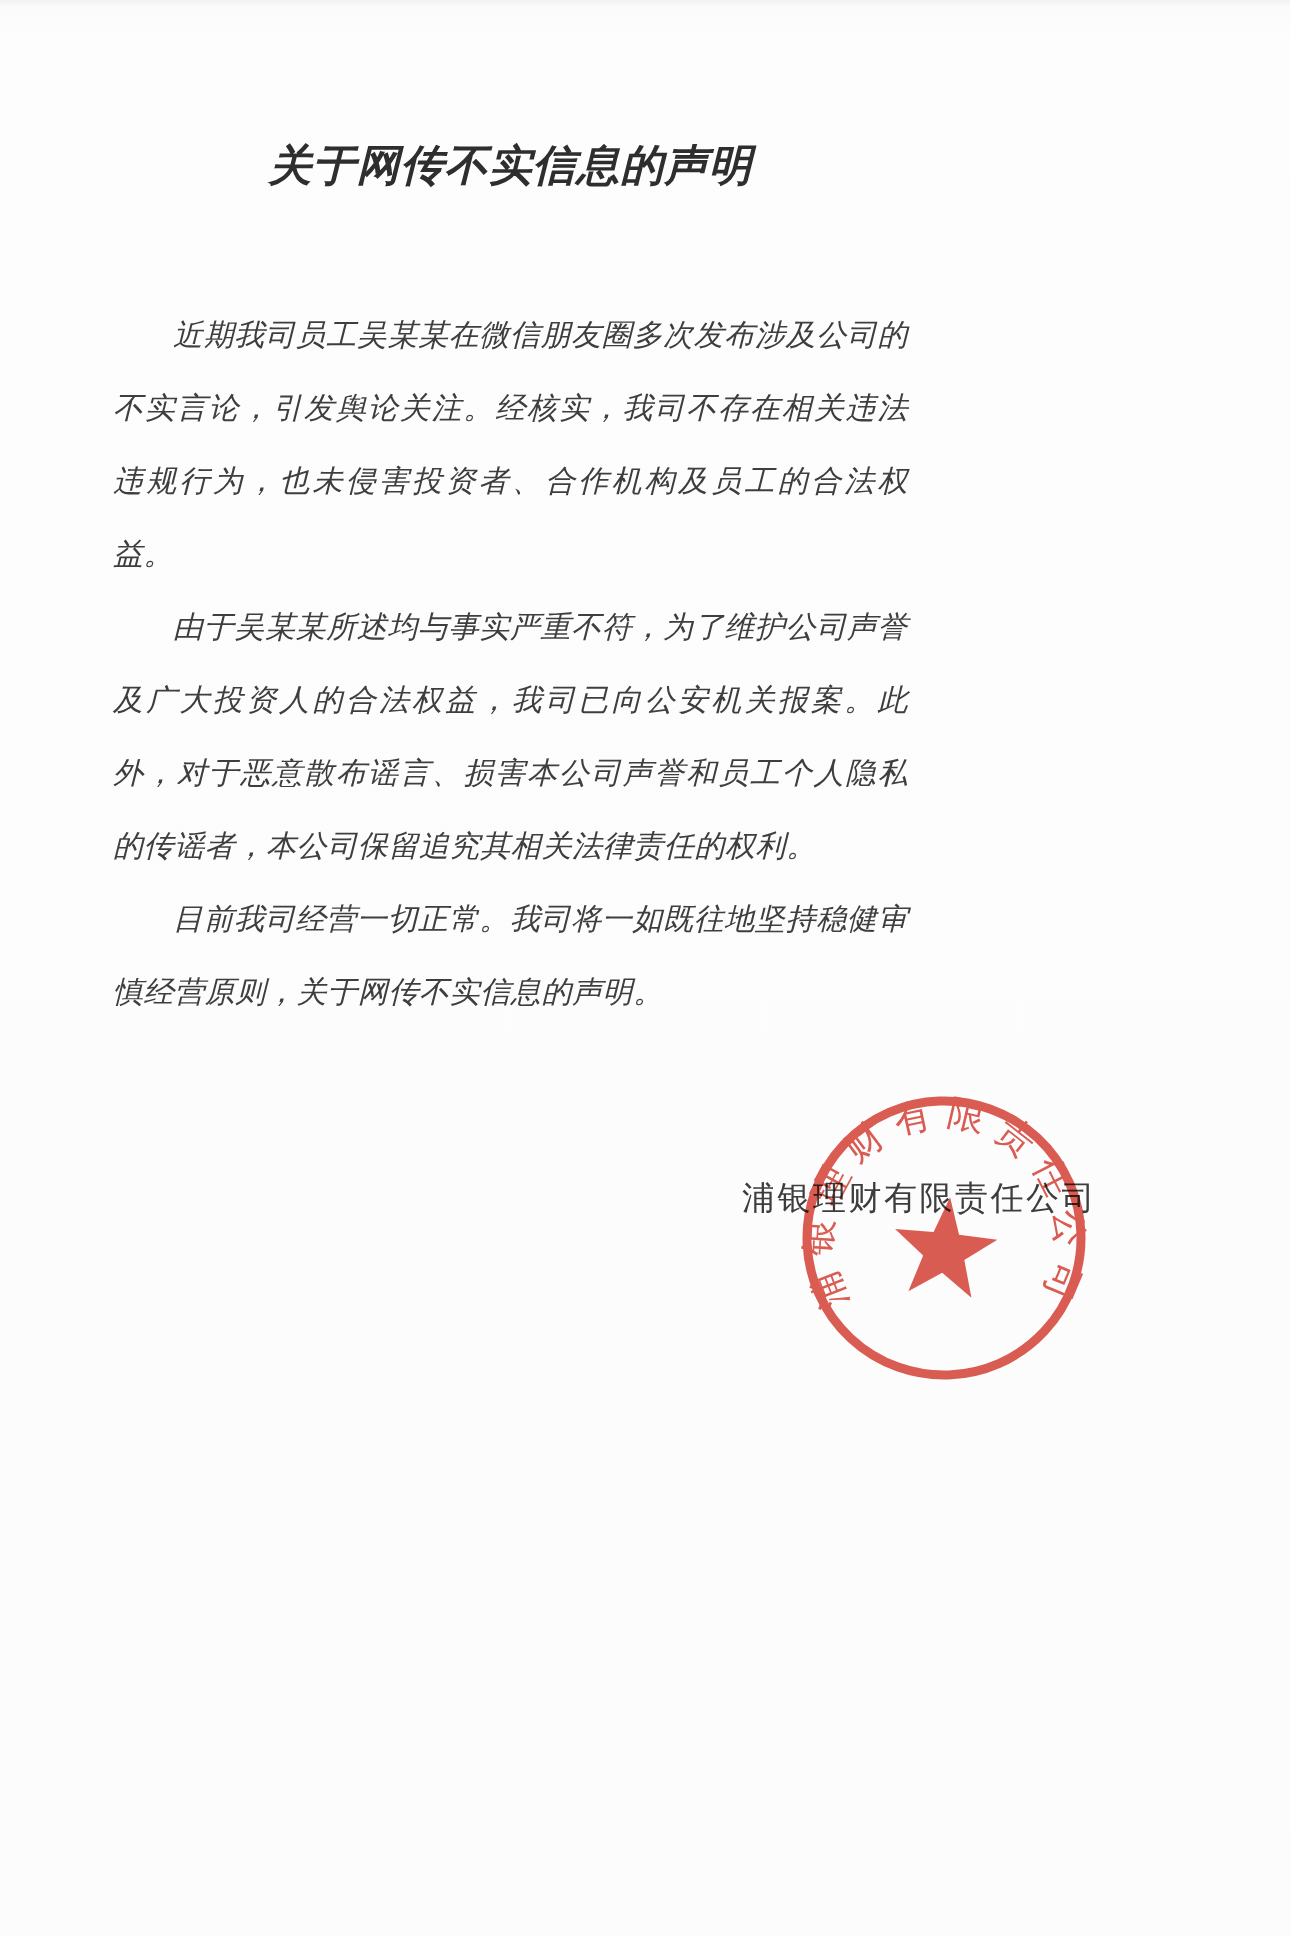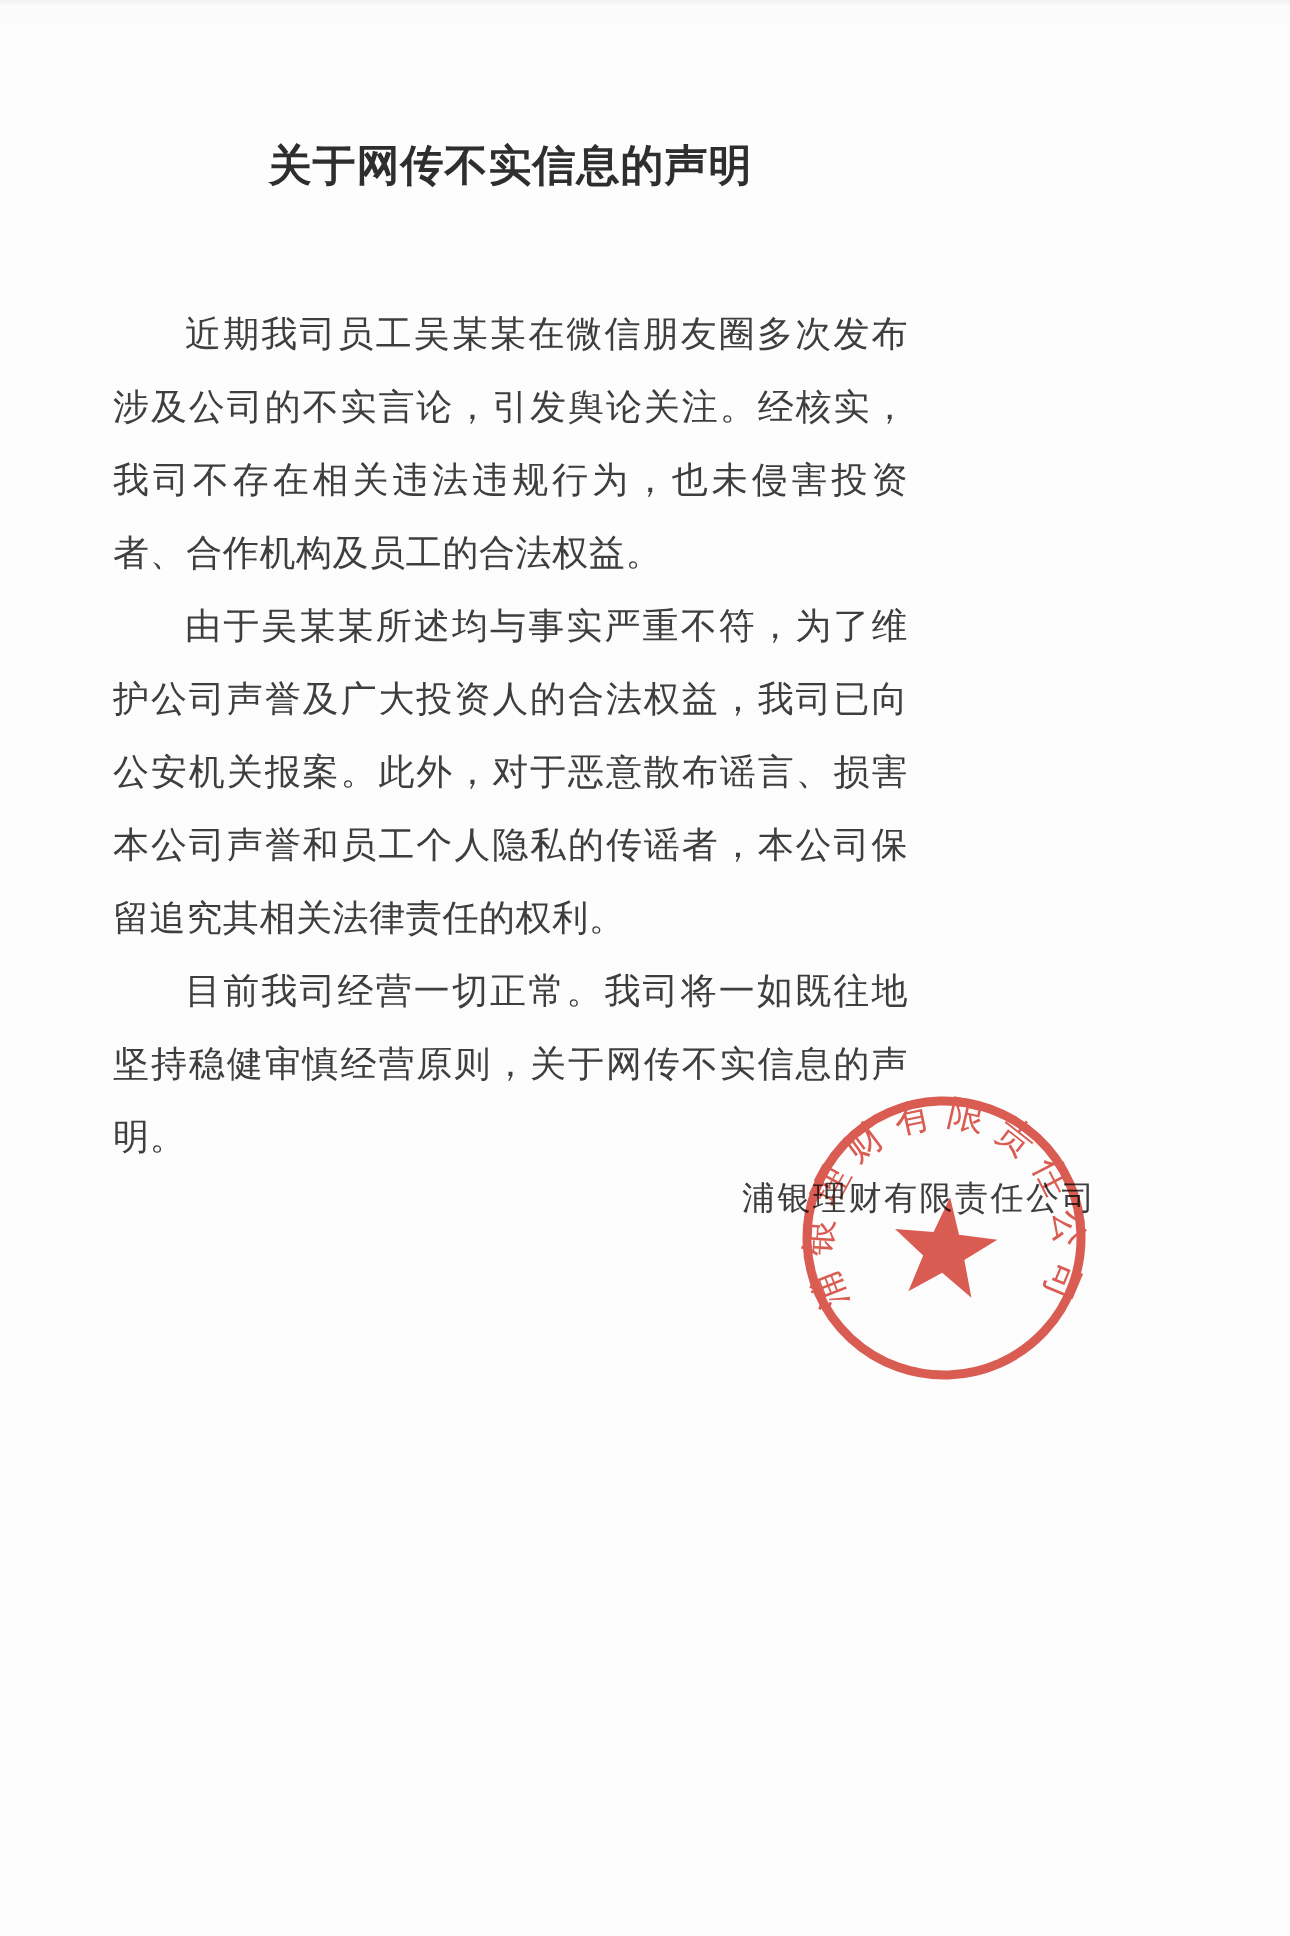--- a/index.html
+++ b/index.html
@@ -12,36 +12,37 @@
     background: linear-gradient(180deg, #f2f2f2 0px, #fbfbfb 6px, #fdfdfd 40px, #fcfcfc 100%);
     font-family: "Liberation Serif", serif;
     color: #3e3e3e;
   }
 
   .doc {
     position: absolute;
     left: 113px;
     top: 135px;
     width: 795px;
+    font-style: italic;
   }
 
   .doc-title {
     margin: 0 0 103px 0;
     font-family: "Liberation Sans", sans-serif;
     font-weight: 700;
     font-size: 43px;
     line-height: 60px;
     text-align: center;
     color: #2e2e2e;
     letter-spacing: 1px;
   }
 
   .doc-body p {
     margin: 0;
-    font-size: 36px;
+    font-size: 30px;
     line-height: 73px;
     letter-spacing: 0.6px;
     text-align: justify;
     text-indent: 2em;
     color: #3e3e3e;
   }
 
   .signature {
     position: absolute;
     left: 742px;

